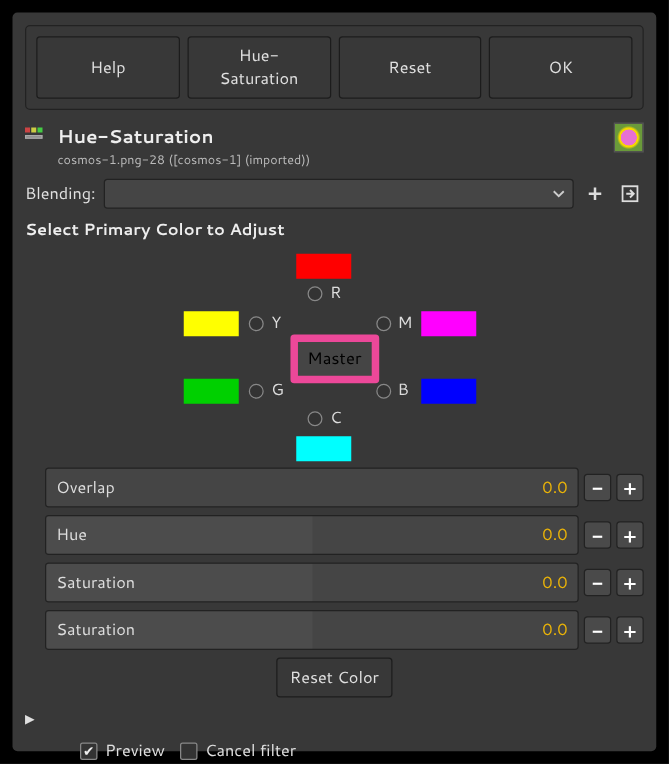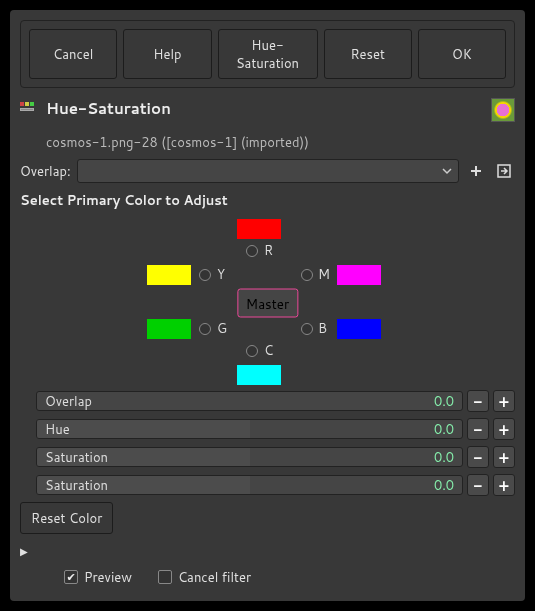--- a/index.html
+++ b/index.html
@@ -9,53 +9,52 @@
 .btn { background: #383838; border: 1px solid #1c1c1c; border-radius: 3px; color: #e0e0e0; padding: 6px 10px; font-size: 13px; cursor: pointer; display: inline-flex; align-items: center; justify-content: center; }
 .btn.wide { flex: 1; }
 .btn.max { min-width: 100px; }
 .titlebar { display: flex; align-items: flex-start; gap: 10px; margin-bottom: 8px; }
 .title-icon { width: 16px; height: 16px; display: flex; flex-direction: column; gap: 2px; margin-top: 4px; }
 .title-icon .row { display: flex; gap: 1px; }
 .title-icon .sq { width: 4px; height: 4px; background: #ccc; }
 .title-icon .bar { width: 14px; height: 3px; background: #888; border: 1px solid #aaa; }
 .title-main { flex: 1; }
 .title { font-size: 15px; font-weight: 600; color: #eee; }
-.subtitle { font-size: 13px; color: #bbb; margin-top: 14px; }
+.subtitle { font-size: 10px; color: #bbb; margin-top: 2px; }
 .thumb { width: 24px; height: 24px; border: 1px solid #555; background: radial-gradient(circle at 50% 50%, #e770d4 0 40%, #f5d800 42% 48%, #6a9a3a 60%); }
 .row-line { display: flex; align-items: center; gap: 6px; margin-bottom: 8px; }
 .dropdown { flex: 1; background: #454545; border: 1px solid #222; border-radius: 3px; height: 24px; display: flex; align-items: center; justify-content: flex-end; padding: 0 6px; }
 .iconbtn { width: 22px; height: 22px; background: transparent; border: none; color: #ddd; display: inline-flex; align-items: center; justify-content: center; cursor: pointer; font-size: 14px; }
 .section-label { font-weight: 600; margin: 6px 0 6px 0; color: #eee; }
 .colorwheel { position: relative; height: 175px; }
 .swatch { width: 44px; height: 20px; position: absolute; }
 .radio { width: 12px; height: 12px; border: 1px solid #888; border-radius: 50%; background: #333; position: absolute; cursor: pointer; }
 .clbl { position: absolute; font-size: 13px; color: #ddd; }
-.master { position: absolute; left: 50%; top: 50%; transform: translate(-50%, -50%); background: #454545; border: 1px solid #ec4899; border-radius: 3px; padding: 4px 8px; cursor: pointer; }
+.master { position: absolute; left: 50%; top: 50%; transform: translate(-50%, -50%); background: #454545; border: 6px solid #ec4899; border-radius: 3px; padding: 4px 8px; cursor: pointer; }
 .slider-row { display: flex; align-items: center; gap: 4px; margin-bottom: 6px; padding-left: 16px; }
-.slider { flex: 1; background: #454545; border: 1px solid #222; border-radius: 3px; height: 20px; display: flex; align-items: center; justify-content: space-between; padding: 0 8px; position: relative; }
+.slider { flex: 1; background: #454545; border: 1px solid #222; border-radius: 3px; height: 32px; display: flex; align-items: center; justify-content: space-between; padding: 0 8px; position: relative; }
 .slider-label { color: #ddd; z-index: 1; }
-.slider-val { color: #86efac; z-index: 1; }
+.slider-val { color: #eab308; z-index: 1; }
 .slider-fill { position: absolute; left: 0; top: 0; bottom: 0; width: 50%; background: rgba(255,255,255,0.04); }
 .stepbtn { width: 22px; height: 22px; background: #4a4a4a; border: 1px solid #222; border-radius: 3px; color: #fff; display: inline-flex; align-items: center; justify-content: center; cursor: pointer; font-size: 15px; font-weight: bold; }
-.right-align { display: flex; justify-content: flex-start; margin-bottom: 4px; }
+.right-align { display: flex; justify-content: center; margin-bottom: 4px; }
 .disclosure { display: flex; align-items: center; gap: 4px; cursor: pointer; margin: 10px 0; }
 .tri { font-size: 10px; }
-.bottom { display: flex; align-items: center; gap: 26px; padding-left: 44px; }
+.bottom { display: flex; align-items: center; gap: 12px; padding-left: 44px; }
 .check { display: inline-flex; align-items: center; gap: 6px; cursor: pointer; }
 .checkbox { width: 14px; height: 14px; border: 1px solid #888; border-radius: 2px; background: #333; display: inline-flex; align-items: center; justify-content: center; font-size: 11px; }
 .checkbox.on::after { content: "✔"; color: #eee; }
 .spacer { flex: 1; }
 svg { display: block; }
 </style>
 </head>
 <body>
 
 <div class="window">
   <div class="btnbar">
-    <button class="btn wide">Cancel</button>
     <button class="btn wide">Help</button>
     <button class="btn wide max">Hue-Saturation</button>
     <button class="btn wide">Reset</button>
     <button class="btn wide">OK</button>
   </div>
 
   <div class="titlebar">
     <div class="title-icon">
       <div class="row">
           <div class="sq" style="background:#c44"></div>
@@ -65,21 +64,21 @@
       <div class="bar"></div>
     </div>
     <div class="title-main">
       <div class="title">Hue-Saturation</div>
       <div class="subtitle">cosmos-1.png-28 ([cosmos-1] (imported))</div>
     </div>
     <div class="thumb"></div>
   </div>
 
   <div class="row-line">
-    <span>Overlap:</span>
+    <span>Blending:</span>
     <div class="dropdown">
       <svg width="10" height="10" viewBox="0 0 10 10">
           <path d="M1 3 L5 7 L9 3" fill="none" stroke="#ccc" stroke-width="1.5"></path>
         </svg>
     </div>
     <button class="iconbtn">
       <svg width="14" height="14" viewBox="0 0 14 14">
           <path d="M7 2 V12 M2 7 H12" stroke="#ddd" stroke-width="2"></path>
         </svg>
     </button>

